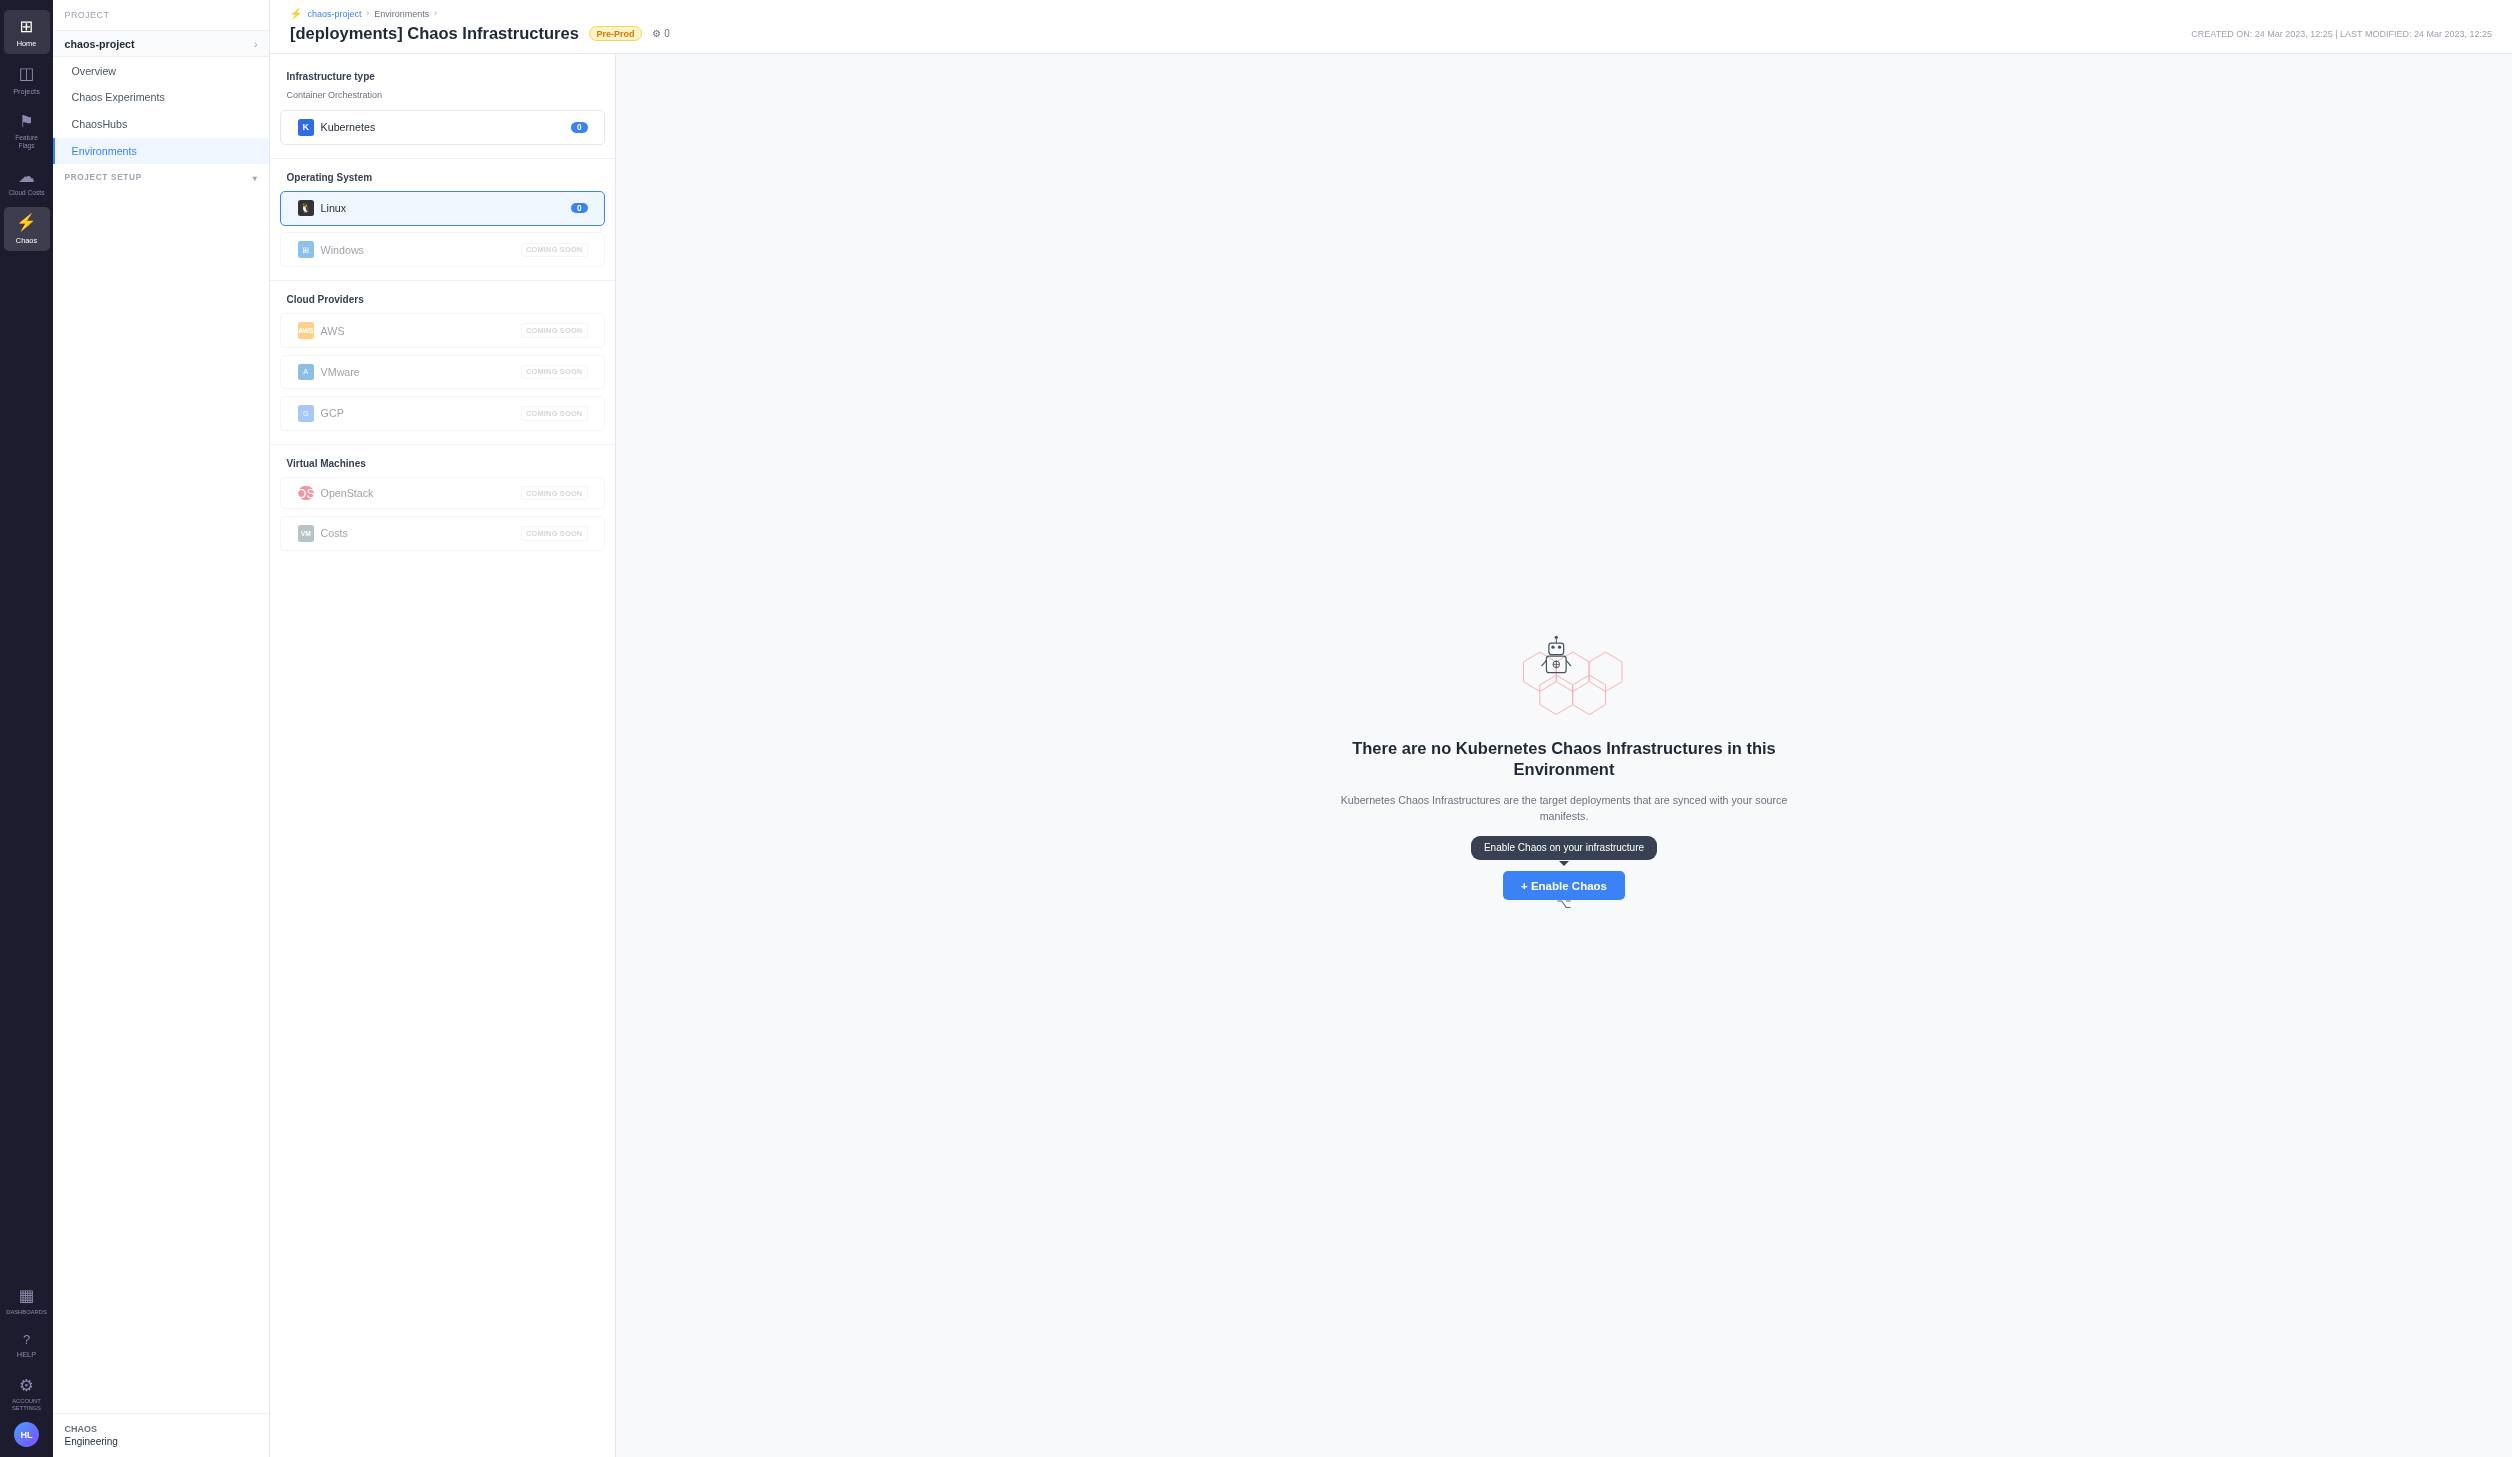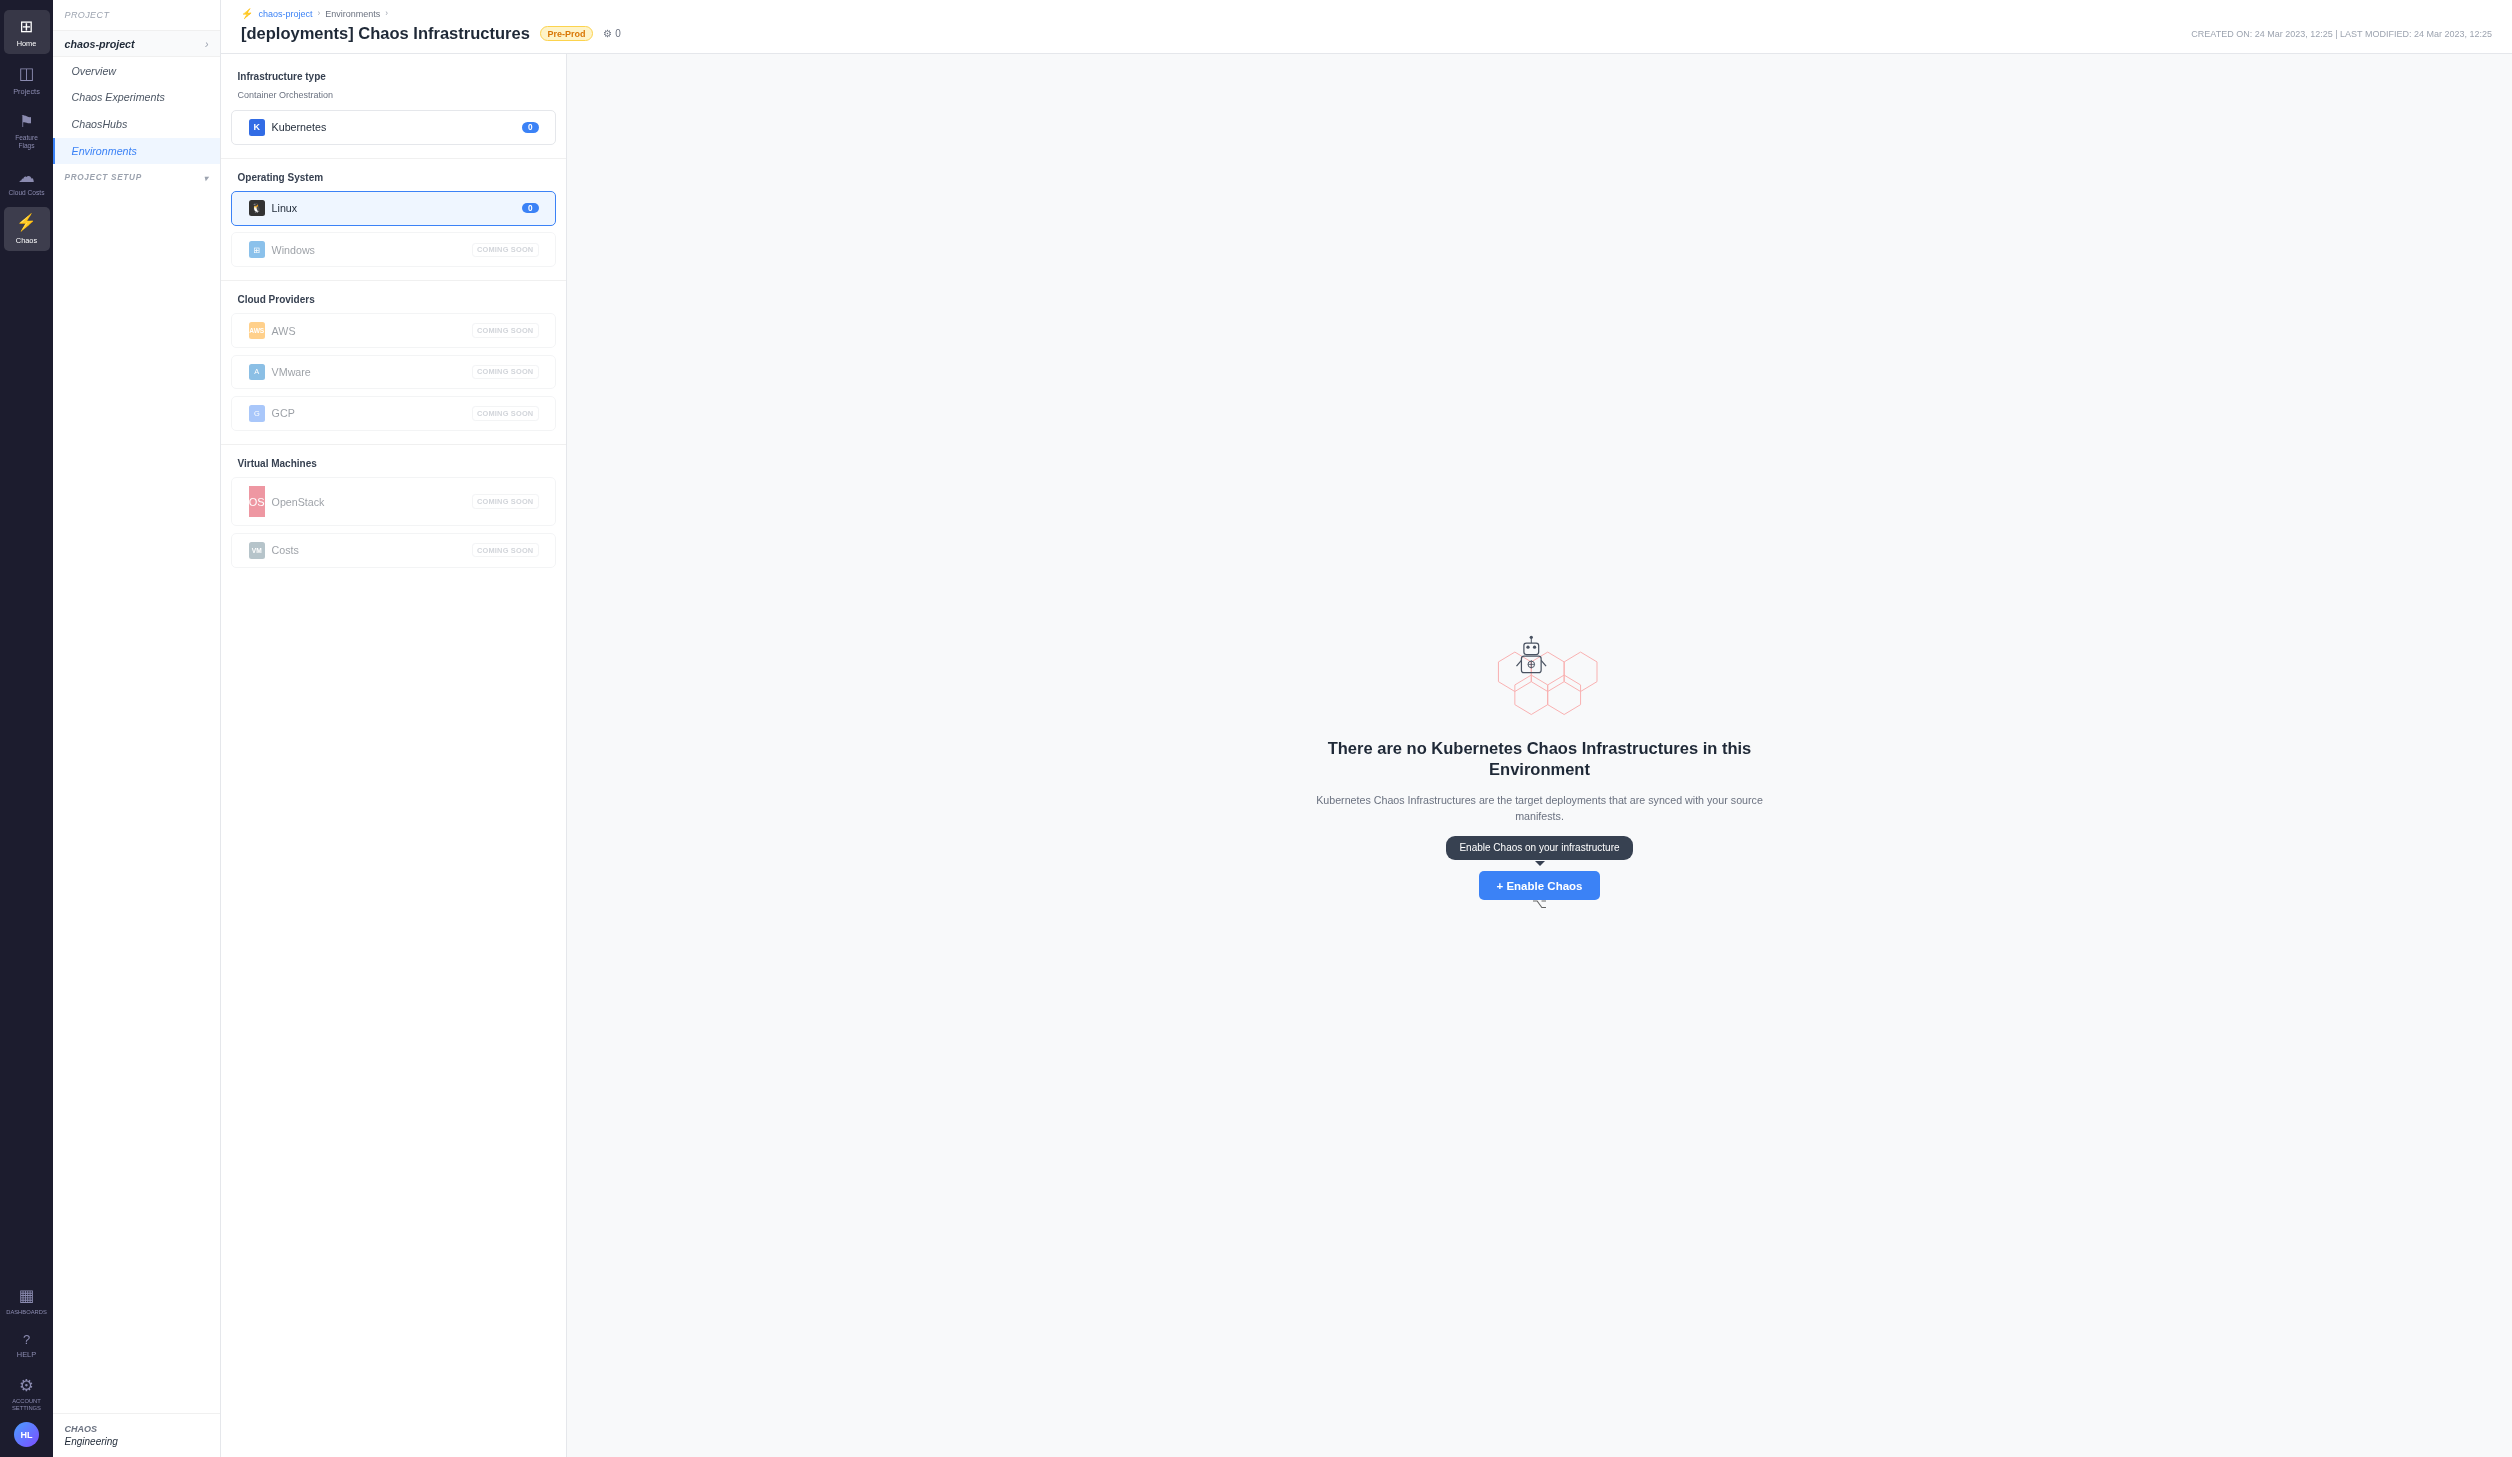--- a/index.html
+++ b/index.html
@@ -36,27 +36,26 @@
     .icon-nav-bottom { display: flex; flex-direction: column; align-items: center; gap: 3.3px; margin-top: auto; }
     .avatar-circle {
       width: 25px; height: 25px; border-radius: 50%;
       background: linear-gradient(135deg, #4a9eff, #7c4dff);
       display: flex; align-items: center; justify-content: center;
       color: #fff; font-size: 9px; font-weight: 600; cursor: pointer;
     }
 
     
     .sidebar {
-      width: 168px;
+      width: 217px;
       background: #fff;
       border-right: 0.8px solid #e5e7eb;
       display: flex;
       flex-direction: column;
       overflow-y: auto;
-      font-style: italic;
     }
     .sidebar-project-header {
       padding: 10px 11.5px;
       border-bottom: 0.8px solid #f0f0f0;
       display: flex;
       align-items: center;
       gap: 5px;
       font-size: 9px;
       color: #9ca3af;
       font-weight: 500;
@@ -224,21 +223,21 @@
       text-transform: uppercase;
       letter-spacing: 0.2px;
     }
     .section-divider { height: 0.8px; background: #f0f0f0; margin: 13px 0; }
     .icon-k8s { width: 16.5px; height: 16.5px; background: #326ce5; border-radius: 2.5px; display: flex; align-items: center; justify-content: center; color: #fff; font-size: 9px; font-weight: 700; }
     .icon-linux { width: 16.5px; height: 16.5px; background: #333; border-radius: 2.5px; display: flex; align-items: center; justify-content: center; color: #fff; font-size: 9px; }
     .icon-windows { width: 16.5px; height: 16.5px; background: #0078d4; border-radius: 2.5px; display: flex; align-items: center; justify-content: center; color: #fff; font-size: 8.2px; }
     .icon-aws { width: 16.5px; height: 16.5px; background: #ff9900; border-radius: 2.5px; display: flex; align-items: center; justify-content: center; color: #fff; font-size: 6.6px; font-weight: 700; }
     .icon-azure { width: 16.5px; height: 16.5px; background: #0072c6; border-radius: 2.5px; display: flex; align-items: center; justify-content: center; color: #fff; font-size: 7.4px; }
     .icon-gcp { width: 16.5px; height: 16.5px; background: #4285f4; border-radius: 2.5px; display: flex; align-items: center; justify-content: center; color: #fff; font-size: 7.4px; }
-    .icon-openstack { width: 16.5px; height: 31px; background: #da1a32; border-radius: 0; display: flex; align-items: center; justify-content: center; color: #fff; font-size: 11px; }
+    .icon-openstack { width: 16.5px; height: 14px; background: #da1a32; border-radius: 8px; display: flex; align-items: center; justify-content: center; color: #fff; font-size: 13px; }
     .icon-vmware { width: 16.5px; height: 16.5px; background: #607d8b; border-radius: 2.5px; display: flex; align-items: center; justify-content: center; color: #fff; font-size: 6.6px; font-weight: 700; }
     .greyed { opacity: 0.45; }
 
     
     .right-panel {
       flex: 1;
       display: flex;
       flex-direction: column;
       align-items: center;
       justify-content: center;

